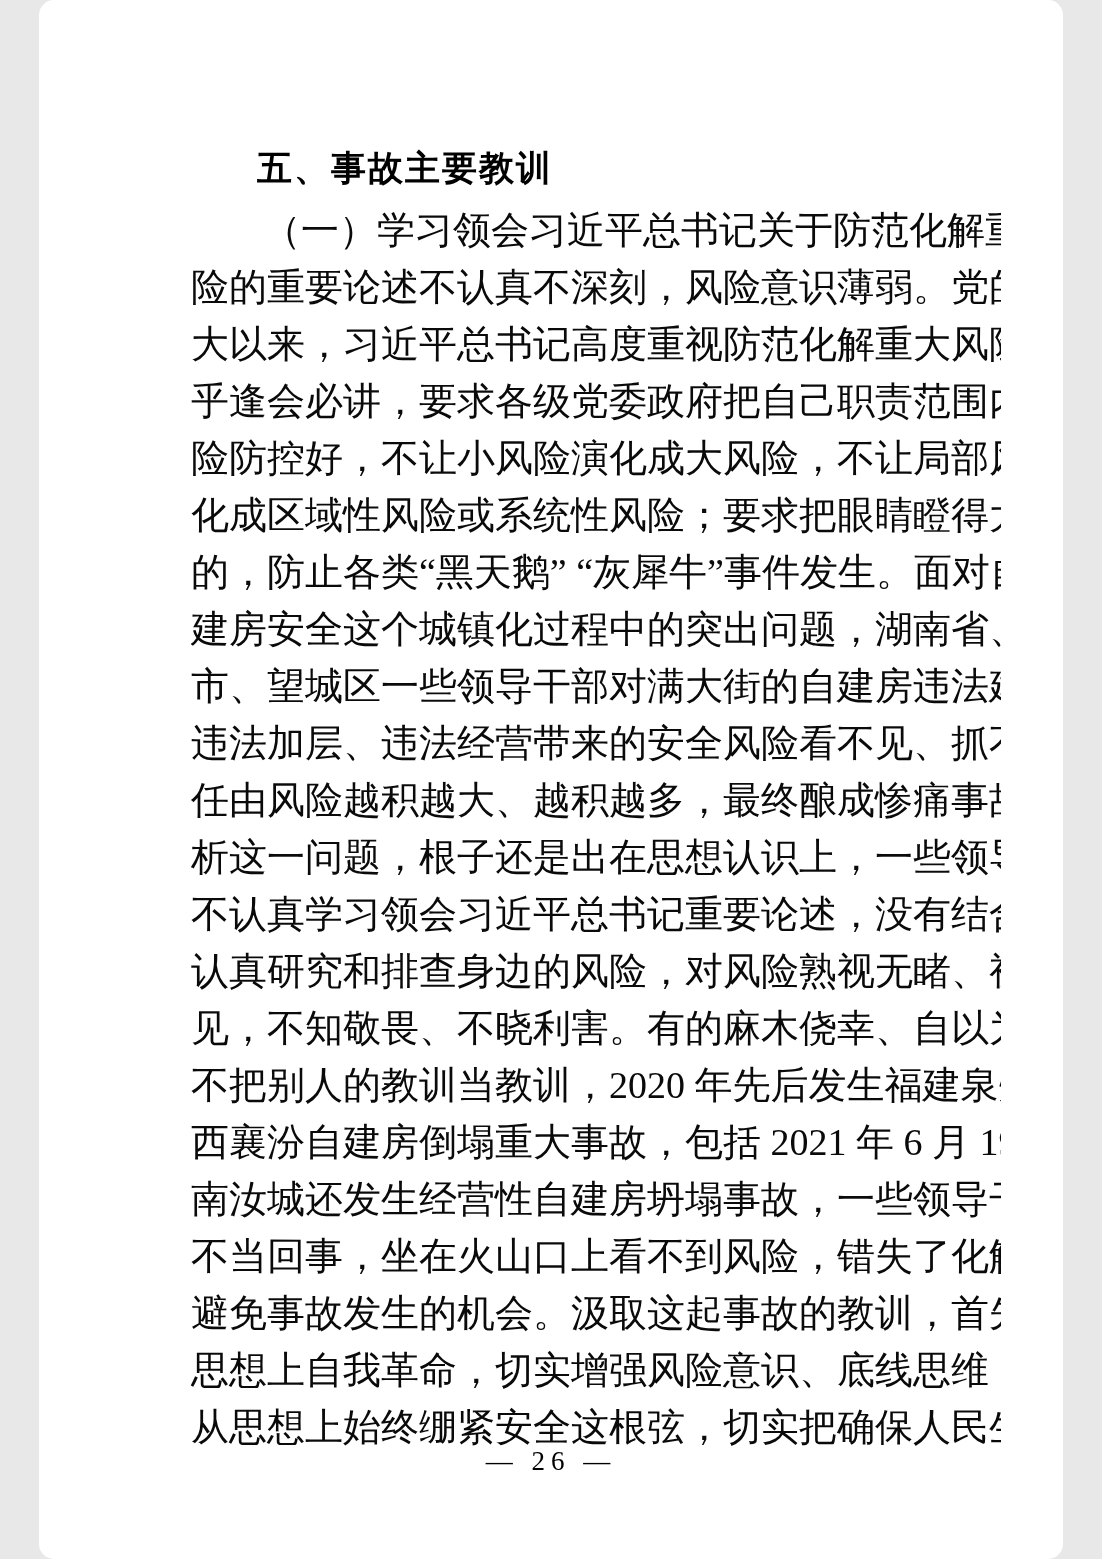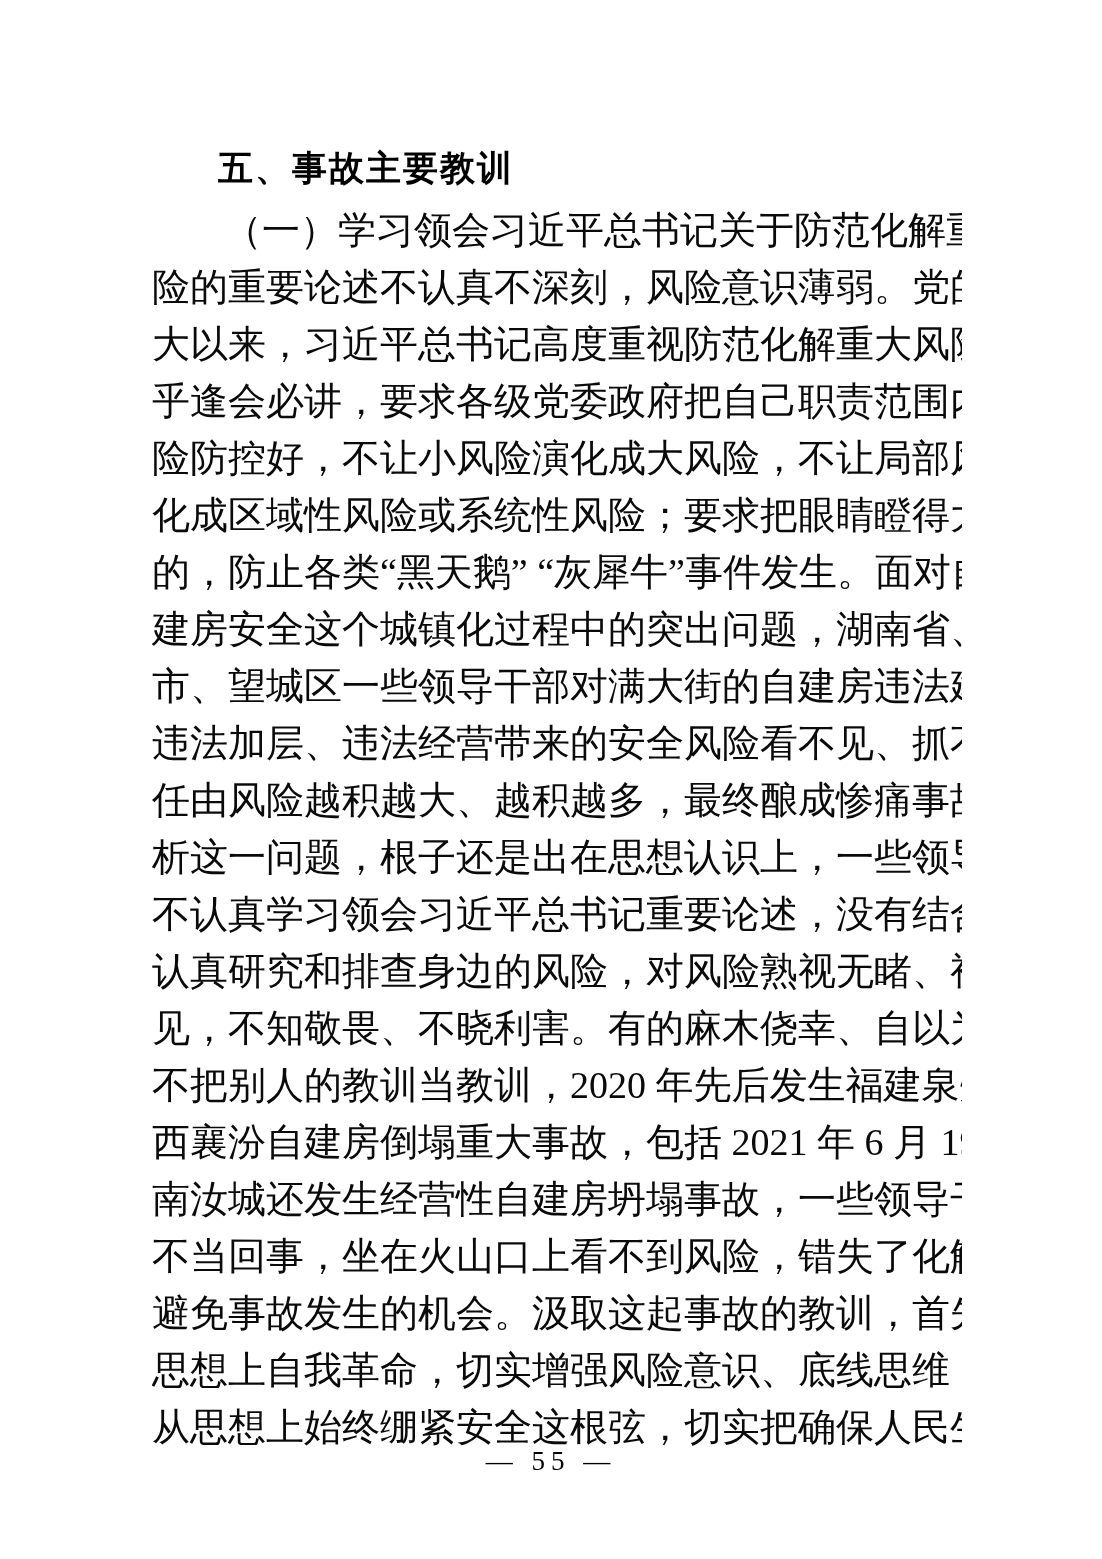--- a/index.html
+++ b/index.html
@@ -2,29 +2,30 @@
 <html><head>
 <meta charset="utf-8">
 <style>
   html, body {
     margin: 0;
     padding: 0;
     background: #e8e8e8;
   }
   .page {
     position: relative;
-    width: 1102px;
+    width: 1024px;
     height: 1559px;
     margin: 0 auto;
     background: #ffffff;
     color: #101010;
     overflow: hidden;
     box-sizing: border-box;
     padding: 148px 140px 0 152px;
     font-family: "Liberation Serif", "DejaVu Serif", serif;
+    border-radius: 15px;
   }
   .section-heading {
     margin: 0 0 14px 66px;
     font-family: "Liberation Sans", "DejaVu Sans", sans-serif;
     font-weight: bold;
     font-size: 35px;
     line-height: 40px;
     letter-spacing: 2px;
     color: #000000;
   }
@@ -82,15 +83,15 @@
     <div class="line">见，不知敬畏、不晓利害。有的麻木侥幸、自以为是，</div>
     <div class="line">不把别人的教训当教训，2020 年先后发生福建泉州、山</div>
     <div class="line">西襄汾自建房倒塌重大事故，包括 2021 年 6 月 19 日湖</div>
     <div class="line">南汝城还发生经营性自建房坍塌事故，一些领导干部仍</div>
     <div class="line">不当回事，坐在火山口上看不到风险，错失了化解风险、</div>
     <div class="line">避免事故发生的机会。汲取这起事故的教训，首先要从</div>
     <div class="line">思想上自我革命，切实增强风险意识、底线思维，真正</div>
     <div class="line">从思想上始终绷紧安全这根弦，切实把确保人民生命安</div>
   </div>
 
-  <div class="page-number">— 55 —</div>
+  <div class="page-number">— 26 —</div>
 
 </div>
 
 </body></html>

